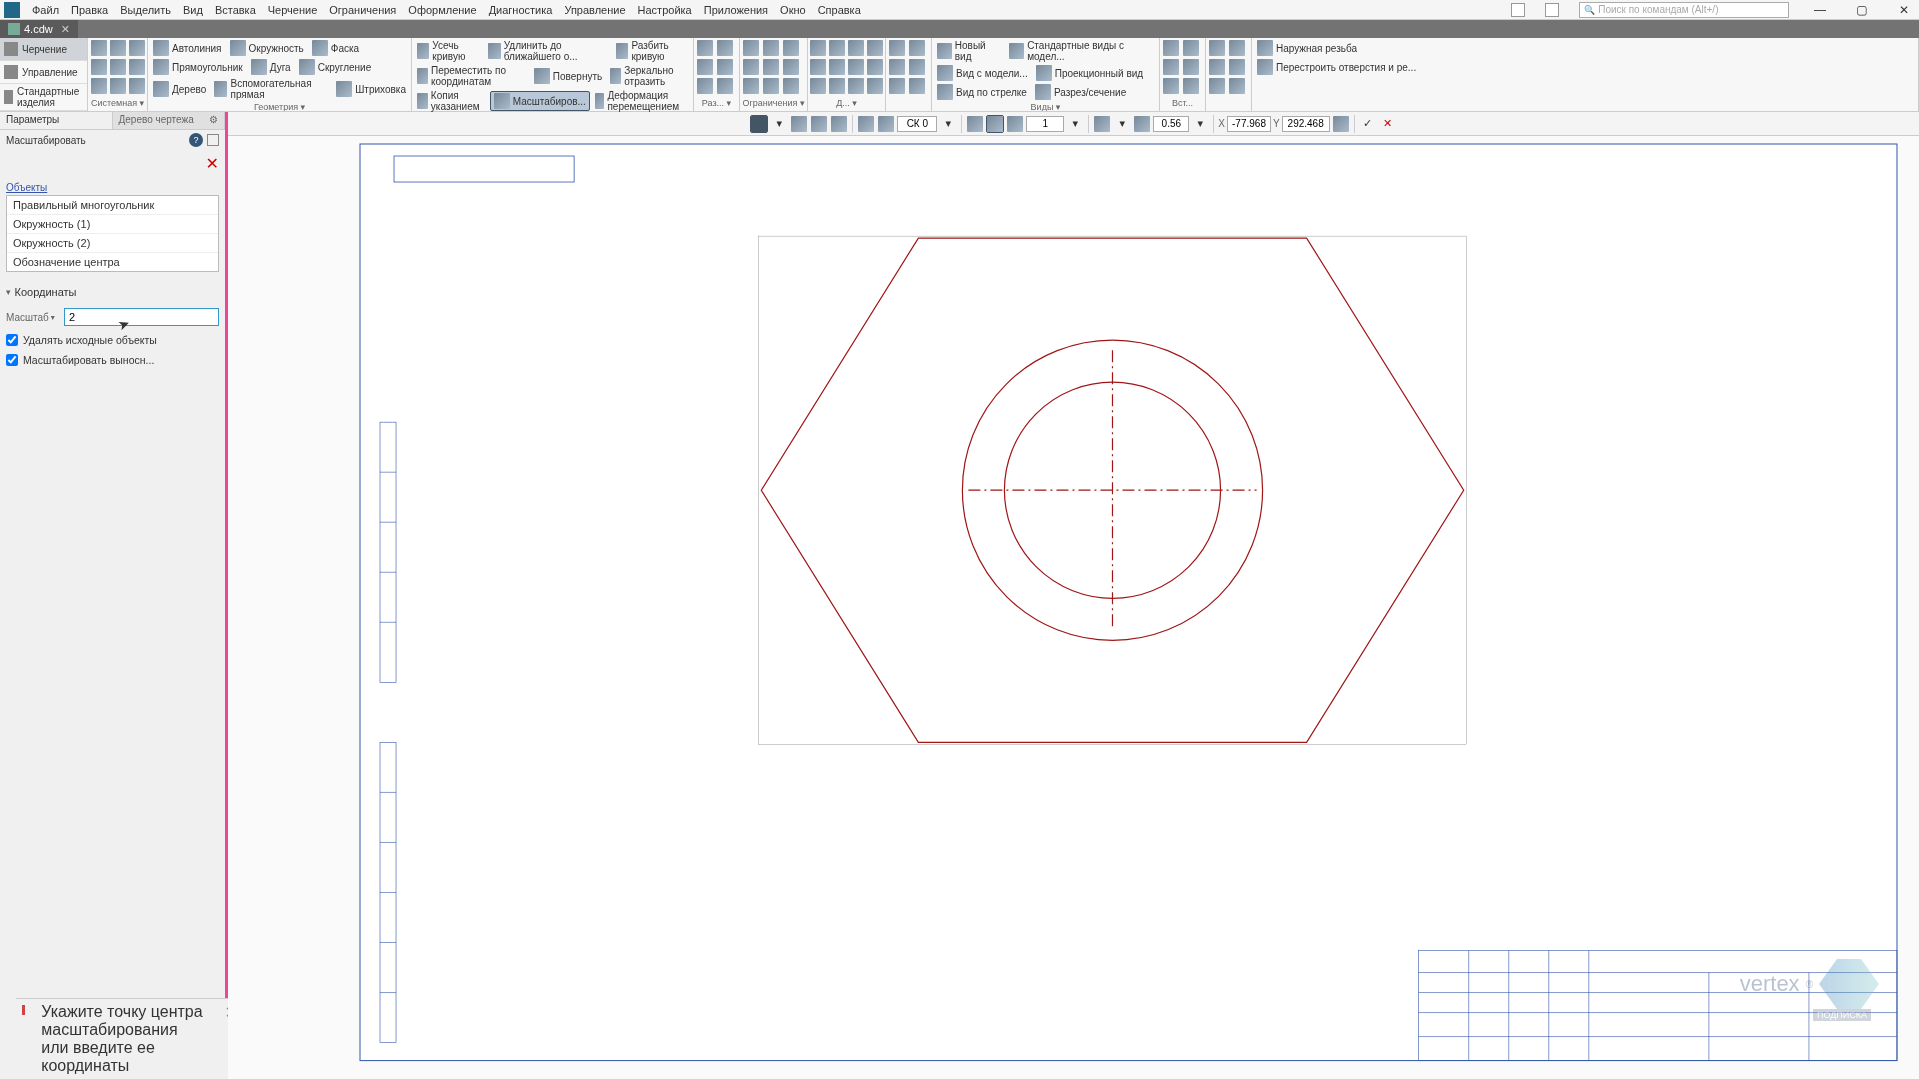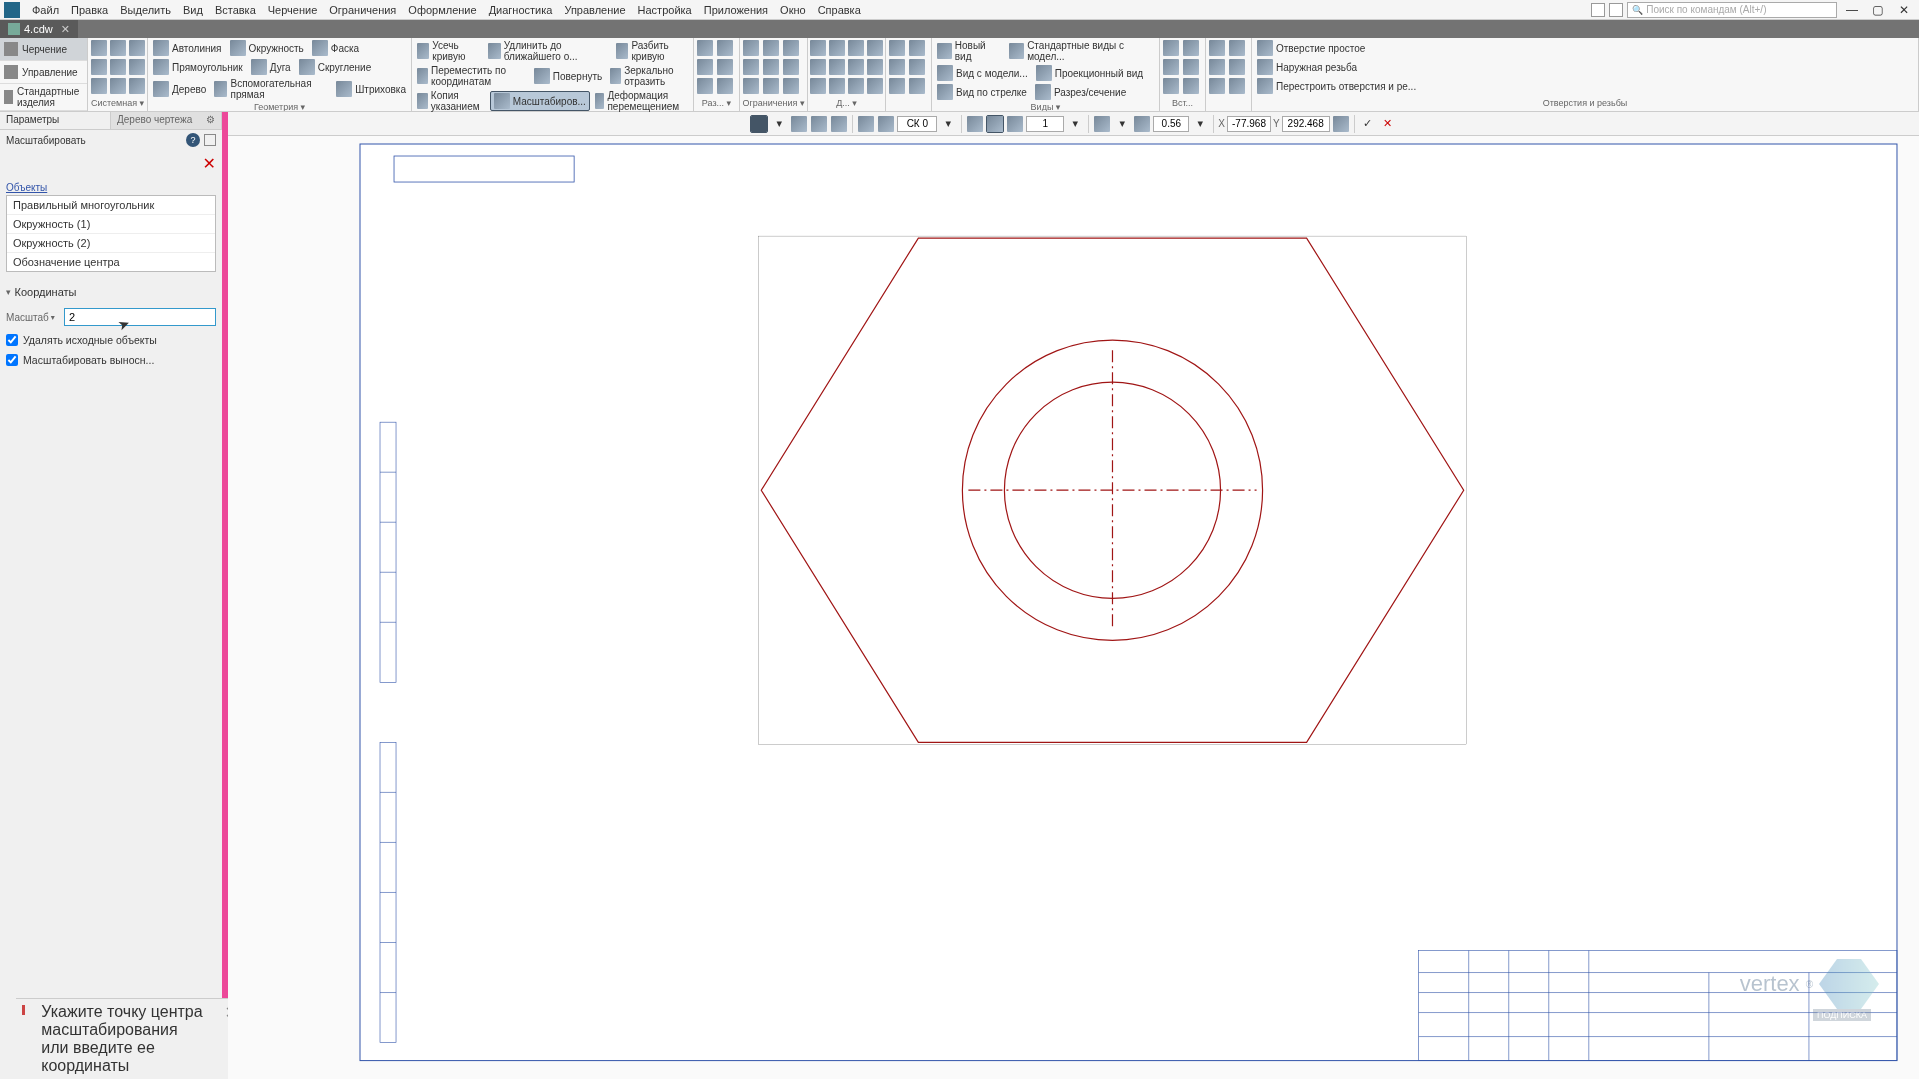--- a/index.html
+++ b/index.html
@@ -2,21 +2,21 @@
 <html><head>
 <meta charset="utf-8">
 <style>
 * { margin: 0; padding: 0; box-sizing: border-box; font-family: "Segoe UI", Tahoma, sans-serif; }
 body { background: #f0f0f0; width: 1919px; height: 1079px; overflow: hidden; font-size: 11px; color: #333; }
 
 
 .menubar { background: #f5f5f5; height: 20px; display: flex; align-items: center; padding: 0 4px; border-bottom: 1px solid #ccc; }
 .menubar .app-icon { width: 16px; height: 16px; background: #268; margin-right: 6px; }
 .menubar .menu-item { padding: 2px 6px; cursor: pointer; font-size: 11px; }
-.menubar .right { margin-left: auto; display: flex; align-items: center; gap: 4px; }
+.menubar .right { margin-left: auto; display: flex; align-items: center; gap: 20px; }
 .menubar .win-btn { width: 14px; height: 14px; border: 1px solid #999; background: #fff; }
 .menubar .search-box { width: 210px; height: 16px; border: 1px solid #aaa; background: #fff; padding: 1px 4px; font-size: 10px; color: #aaa; display: flex; align-items: center; }
 .menubar .search-box::before { content: "🔍"; font-size: 9px; margin-right: 3px; color: #888; }
 .menubar .win-ctrl { width: 22px; text-align: center; font-size: 12px; cursor: pointer; }
 
 
 .doctabs { background: #737373; height: 18px; display: flex; align-items: center; }
 .doctab { display: flex; align-items: center; background: #5a5a5a; color: #fff; padding: 0 8px; height: 100%; font-size: 11px; gap: 4px; }
 .doctab .doc-icon { width: 12px; height: 12px; background: #7a9; }
 .doctab .close { color: #ccc; margin-left: 4px; }
@@ -32,21 +32,21 @@
 .rib-panel .rows { flex: 1; display: flex; flex-direction: column; gap: 1px; }
 .rib-panel .row { display: flex; gap: 2px; align-items: center; }
 .rib-panel .label { font-size: 9px; text-align: center; color: #666; padding: 1px 0; height: 14px; overflow: hidden; white-space: nowrap; }
 .rbtn { width: 18px; height: 18px; display: flex; align-items: center; justify-content: center; cursor: pointer; border-radius: 2px; }
 .rbtn-wide { display: flex; align-items: center; gap: 3px; padding: 1px 3px; cursor: pointer; border-radius: 2px; font-size: 10px; }
 .rbtn-wide.active { background: #b8c8d8; border: 1px solid #456; }
 .ic16 { width: 16px; height: 16px; background: linear-gradient(135deg,#789,#abc); border-radius: 1px; }
 
 
 .main { display: flex; height: calc(100% - 112px); }
-.sidepanel { width: 228px; background: #f0f0f0; display: flex; flex-direction: column; border-right: 6px solid #ec4899; }
+.sidepanel { width: 228px; background: #f0f0f0; display: flex; flex-direction: column; border-right: 3px solid #ec4899; }
 .side-tabs { height: 18px; display: flex; background: #e8e8e8; border-bottom: 1px solid #ccc; }
 .side-tab { flex: 1; font-size: 10px; padding: 2px 6px; border-right: 1px solid #ccc; background: #f0f0f0; }
 .side-tab.inactive { background: #e0e0e0; color: #666; }
 .side-tab .gear { float: right; font-size: 10px; }
 .side-header { height: 20px; display: flex; align-items: center; justify-content: space-between; padding: 2px 6px; font-size: 10px; }
 .side-header .help { width: 14px; height: 14px; background: #357; color: #fff; border-radius: 50%; display: flex; align-items: center; justify-content: center; font-size: 9px; }
 .side-header .icons { display:flex; gap:4px; align-items:center; }
 .side-header .misc-ic { width:12px; height:12px; border:1px solid #888; }
 
 .panel-content { flex: 1; overflow: auto; padding: 4px 6px; }
@@ -515,37 +515,30 @@
         </div>
     </div>
     <div class="label"></div>
   </div>
 
   <div class="rib-panel" style="flex:1; min-width:100px;">
     <div class="rows">
       <div class="row">
           <div class="rbtn-wide">
             <div class="ic16"></div>
-            <span>Отверстие простое</span>
+            <span>Наружная резьба</span>
           </div>
         </div>
       <div class="row">
           <div class="rbtn-wide">
             <div class="ic16"></div>
-            <span>Наружная резьба</span>
-          </div>
-        </div>
-      <div class="row">
-          <div class="rbtn-wide">
-            <div class="ic16"></div>
             <span>Перестроить отверстия и ре...</span>
           </div>
         </div>
     </div>
-    <div class="label">Отверстия и резьбы</div>
   </div>
 </div>
 
 <div class="main">
 
   <div class="sidepanel">
     <div class="side-tabs">
       <div class="side-tab">Параметры</div>
       <div class="side-tab inactive"><span>Дерево чертежа</span><span class="gear">⚙</span></div>
     </div>

